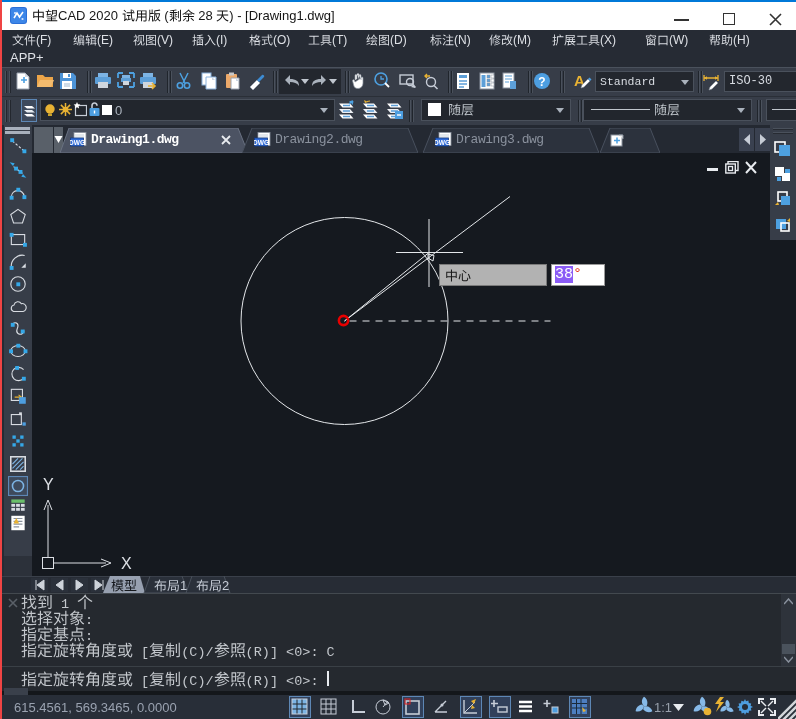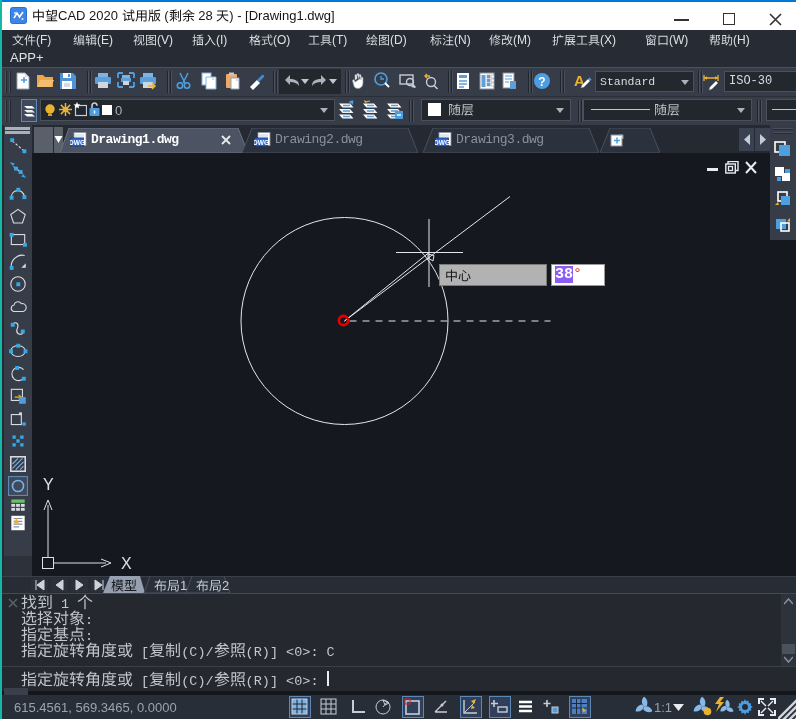--- a/index.html
+++ b/index.html
@@ -1,17 +1,17 @@
 <!DOCTYPE html>
 <html><head><meta charset="utf-8"><style>
 *{margin:0;padding:0;box-sizing:border-box}
 html,body{width:796px;height:719px;overflow:hidden;background:#262b34}
 body{font-family:"Liberation Sans",sans-serif;position:relative}
 .k{display:inline-block;vertical-align:-0.13em;fill:currentColor}
-#root{position:absolute;inset:0;border-left:2px solid #14b8a6;border-right:2px solid #0079d8}
+#root{position:absolute;inset:0;border-left:2px solid #ef4444;border-right:2px solid #0079d8}
 </style></head><body>
 <svg style="position:absolute;width:0;height:0">
     <defs>
       <path id="u4e2d" d="M458 840V661H96V186H171V248H458V-79H537V248H825V191H902V661H537V840ZM171 322V588H458V322ZM825 322H537V588H825Z"></path>
       <path id="u671b" d="M56 7V-57H945V7H537V96H835V158H537V242H883V306H124V242H462V158H167V96H462V7ZM138 371C159 385 193 396 463 465C462 480 462 508 464 528L224 471V670H500V735H333C321 767 299 808 279 839L212 819C227 794 243 763 254 735H46V670H152V496C152 454 126 437 109 429C120 416 133 388 138 371ZM549 805C549 540 548 445 435 382C450 370 471 343 478 325C546 363 581 412 600 489H839V416C839 404 834 400 820 400C806 399 757 399 705 400C715 383 726 355 730 336C800 336 845 336 873 347C902 358 911 378 911 416V805ZM620 749H839V675H619ZM617 622H839V543H610C613 567 615 593 617 622Z"></path>
       <path id="u8bd5" d="M120 775C171 731 235 667 265 626L317 678C287 718 222 778 170 821ZM777 796C819 752 865 691 885 651L940 688C918 727 871 785 829 828ZM50 526V454H189V94C189 51 159 22 141 11C154 -4 172 -36 179 -54C194 -36 221 -18 392 97C385 112 376 141 371 161L260 89V526ZM671 835 677 632H346V560H680C698 183 745 -74 869 -77C907 -77 947 -35 967 134C953 140 921 160 907 175C901 77 889 21 871 21C809 24 770 251 754 560H959V632H751C749 697 747 765 747 835ZM360 61 381 -10C465 15 574 47 679 78L669 145L552 112V344H646V414H378V344H483V93Z"></path>
       <path id="u7528" d="M153 770V407C153 266 143 89 32 -36C49 -45 79 -70 90 -85C167 0 201 115 216 227H467V-71H543V227H813V22C813 4 806 -2 786 -3C767 -4 699 -5 629 -2C639 -22 651 -55 655 -74C749 -75 807 -74 841 -62C875 -50 887 -27 887 22V770ZM227 698H467V537H227ZM813 698V537H543V698ZM227 466H467V298H223C226 336 227 373 227 407ZM813 466V298H543V466Z"></path>
       <path id="u7248" d="M105 820V422C105 271 96 91 30 -37C47 -47 72 -69 84 -83C143 20 164 151 171 283H309V-79H378V351H173L174 423V496H439V563H351V842H282V563H174V820ZM852 479C830 365 792 268 743 188C694 272 659 371 636 479ZM483 772V427C483 278 474 90 397 -43C415 -52 444 -72 457 -85C543 58 555 259 555 427V479H576C602 345 642 226 700 128C646 61 583 11 514 -21C530 -35 549 -64 559 -82C627 -47 689 2 742 65C789 3 845 -46 912 -82C923 -63 946 -36 963 -22C893 11 834 60 786 123C857 228 908 365 932 539L887 551L875 548H555V712C692 723 841 742 948 768L901 832C800 806 630 784 483 772Z"></path>
       <path id="u5269" d="M689 720V165H757V720ZM847 830V16C847 -1 841 -6 824 -7C808 -8 756 -8 698 -6C709 -27 719 -58 722 -78C803 -78 850 -76 879 -65C908 -52 920 -31 920 16V830ZM56 319 73 263 194 297V234H253V552H194V480H72V425H194V350C141 337 95 327 56 319ZM545 836C442 802 245 782 83 772C92 756 100 729 103 713C170 716 242 721 313 728V644H55V580H313V279C249 174 137 65 42 9C58 -3 81 -29 92 -47C166 3 248 85 313 174V-75H384V185C453 133 546 57 584 22L626 84C588 112 448 212 384 254V580H644V644H384V737C465 747 540 762 598 781ZM441 552V313C441 255 454 240 510 240C520 240 569 240 580 240C622 240 638 262 643 341C627 344 605 352 594 362C592 299 588 291 572 291C562 291 525 291 518 291C501 291 498 293 498 313V393C541 410 590 435 629 460L585 503C564 484 531 464 498 447V552Z"></path>
       <path id="u4f59" d="M647 170C724 107 817 18 861 -40L926 4C880 62 784 148 708 208ZM273 205C219 132 136 56 57 7C74 -4 102 -30 115 -43C193 12 283 97 343 179ZM503 850C394 709 202 575 25 499C44 482 64 457 77 437C130 463 185 494 239 529V465H465V338H95V267H465V11C465 -4 460 -8 444 -9C427 -10 370 -10 309 -8C321 -28 335 -60 339 -80C419 -81 469 -79 500 -67C533 -55 544 -34 544 10V267H913V338H544V465H760V534H246C338 595 427 668 499 745C625 609 763 522 927 449C938 471 959 497 978 513C809 580 664 664 544 795L561 817Z"></path>
@@ -514,21 +514,21 @@
       <path d="M396 101l6 1.5-1 5.5-5-3z" fill="none" stroke="#e4e7ea"></path>
     </svg>
     <div style="position:absolute;left:437px;top:264px;width:108px;height:22px;background:#b2b2b2;border:1px solid #7a7a7a;"></div>
     <div style="position:absolute;left:443px;top:268px;white-space:nowrap;font-size:13px;color:#1a1a1a;"><svg class="k" width="26" height="13" viewBox="0 -880 2000 1000">
         <g transform="scale(1,-1)">
           <use href="#u4e2d" x="0"></use>
           <use href="#u5fc3" x="1000"></use>
         </g>
       </svg></div>
     <div style="position:absolute;left:549px;top:264px;width:54px;height:22px;background:#fff;border:1px solid #9a9a9a;"></div>
-    <div style="position:absolute;left:553px;top:266px;white-space:nowrap;font-size:15px;font-family:&quot;Liberation Mono&quot;,monospace;line-height:18px;"><span style="background:#8b5cf6;color:#fff;font-weight:bold;">38</span><span style="color:#e02810;">°</span></div>
+    <div style="position:absolute;left:553px;top:266px;white-space:nowrap;font-size:15px;font-family:&quot;Liberation Mono&quot;,monospace;line-height:18px;"><span style="background:#8b5cf6;color:#fff;">38</span><span style="color:#e02810;">°</span></div>
     <svg style="position:absolute;left:30px;top:450px;" width="140" height="126" viewBox="0 0 140 126">
       <g stroke="#dde0e5" fill="none">
         <rect x="10.5" y="107.5" width="11" height="11"></rect>
         <path d="M16 107.5V55M16 50l-4 10M16 50l4 10"></path>
         <path d="M21.5 113H74M79 113l-10-4M79 113l-10 4"></path>
       </g>
       <text x="11" y="40" font-size="16" fill="#dde0e5" font-family="Liberation Sans">Y</text>
       <text x="89" y="119" font-size="16" fill="#dde0e5" font-family="Liberation Sans">X</text>
     </svg>
     <div style="position:absolute;left:2px;top:125px;width:28px;height:431px;background:#373d48;"></div>

